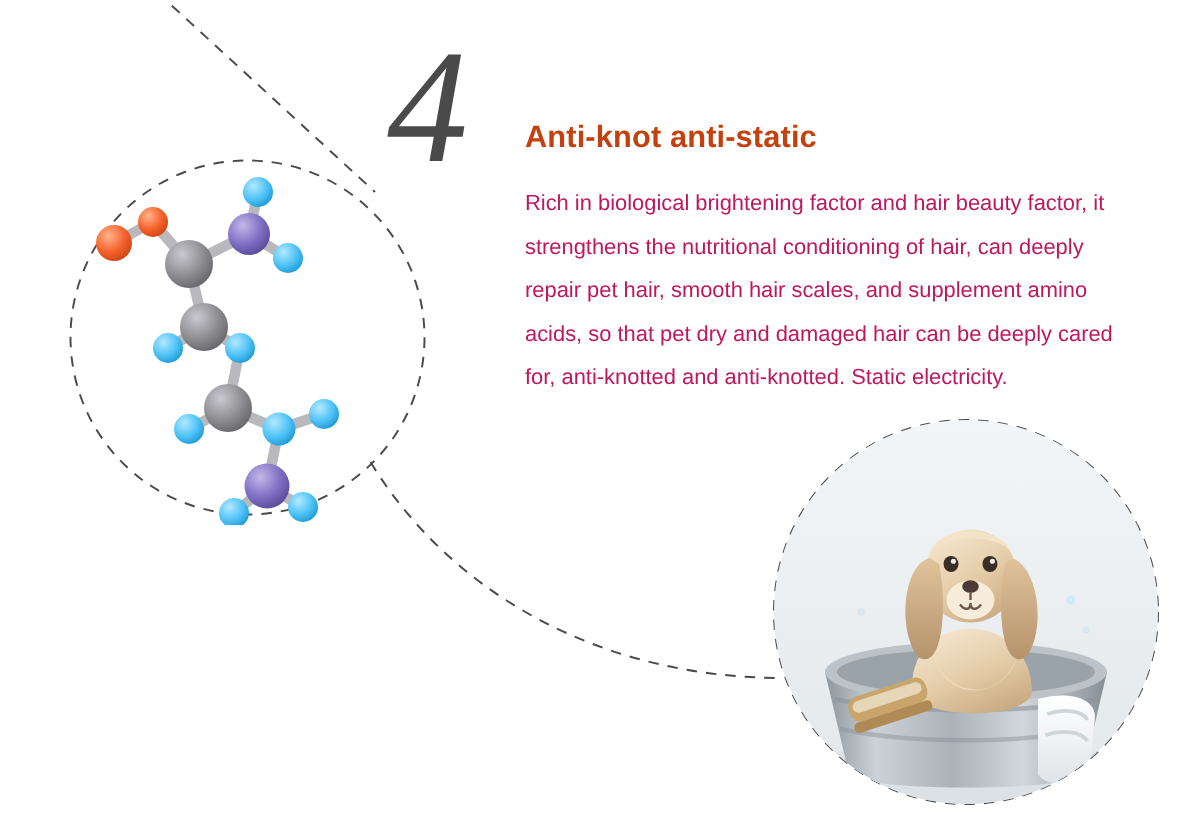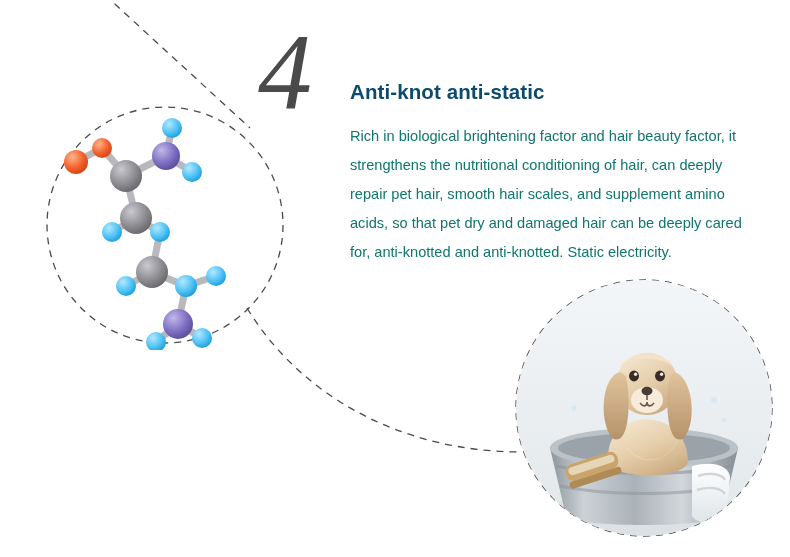--- a/index.html
+++ b/index.html
@@ -45,31 +45,31 @@
     letter-spacing: -2px;
   }
 
   
   .headline {
     position: absolute;
     left: 350px;
     top: 80px;
     font-size: 20.5px;
     font-weight: bold;
-    color: #0c4a6e;
+    color: #c2410c;
     letter-spacing: 0.1px;
   }
   .body-copy {
     position: absolute;
     left: 350px;
     top: 122px;
     width: 406px;
     font-size: 14.6px;
     line-height: 29px;
-    color: #0f766e;
+    color: #be185d;
   }
 
   
   .molecule {
     position: absolute;
     left: 40px;
     top: 100px;
     width: 250px;
     height: 250px;
   }

